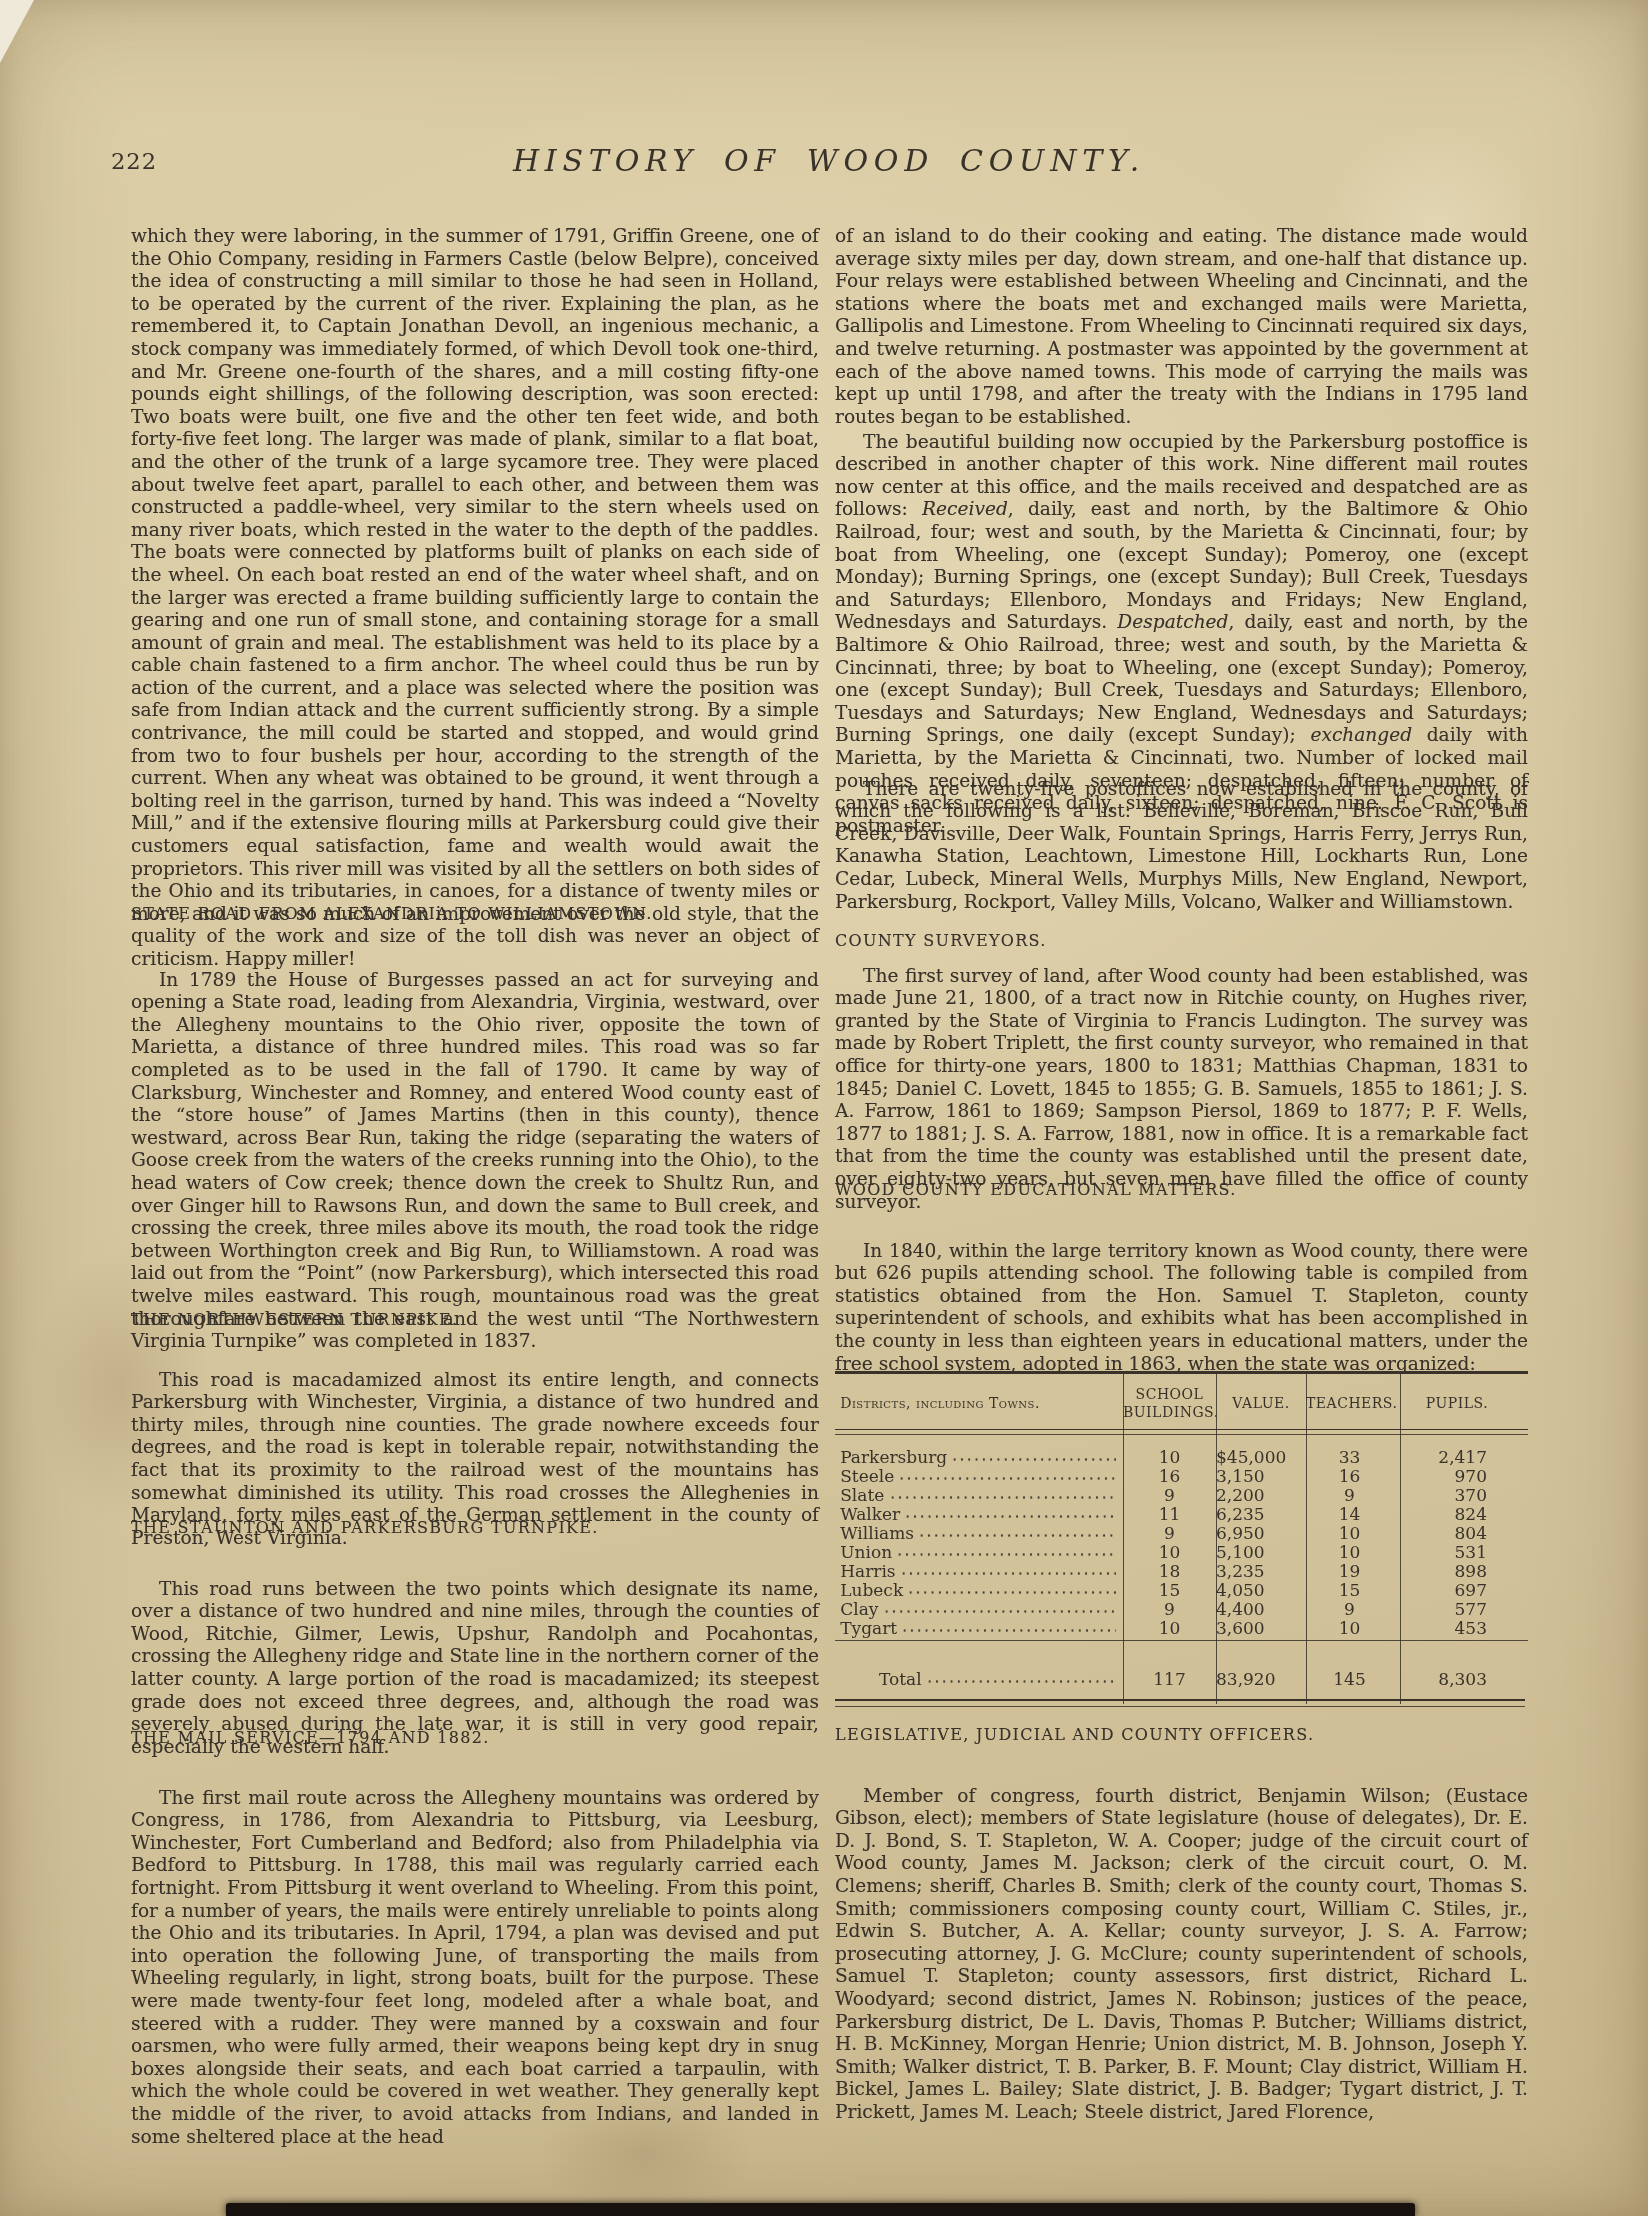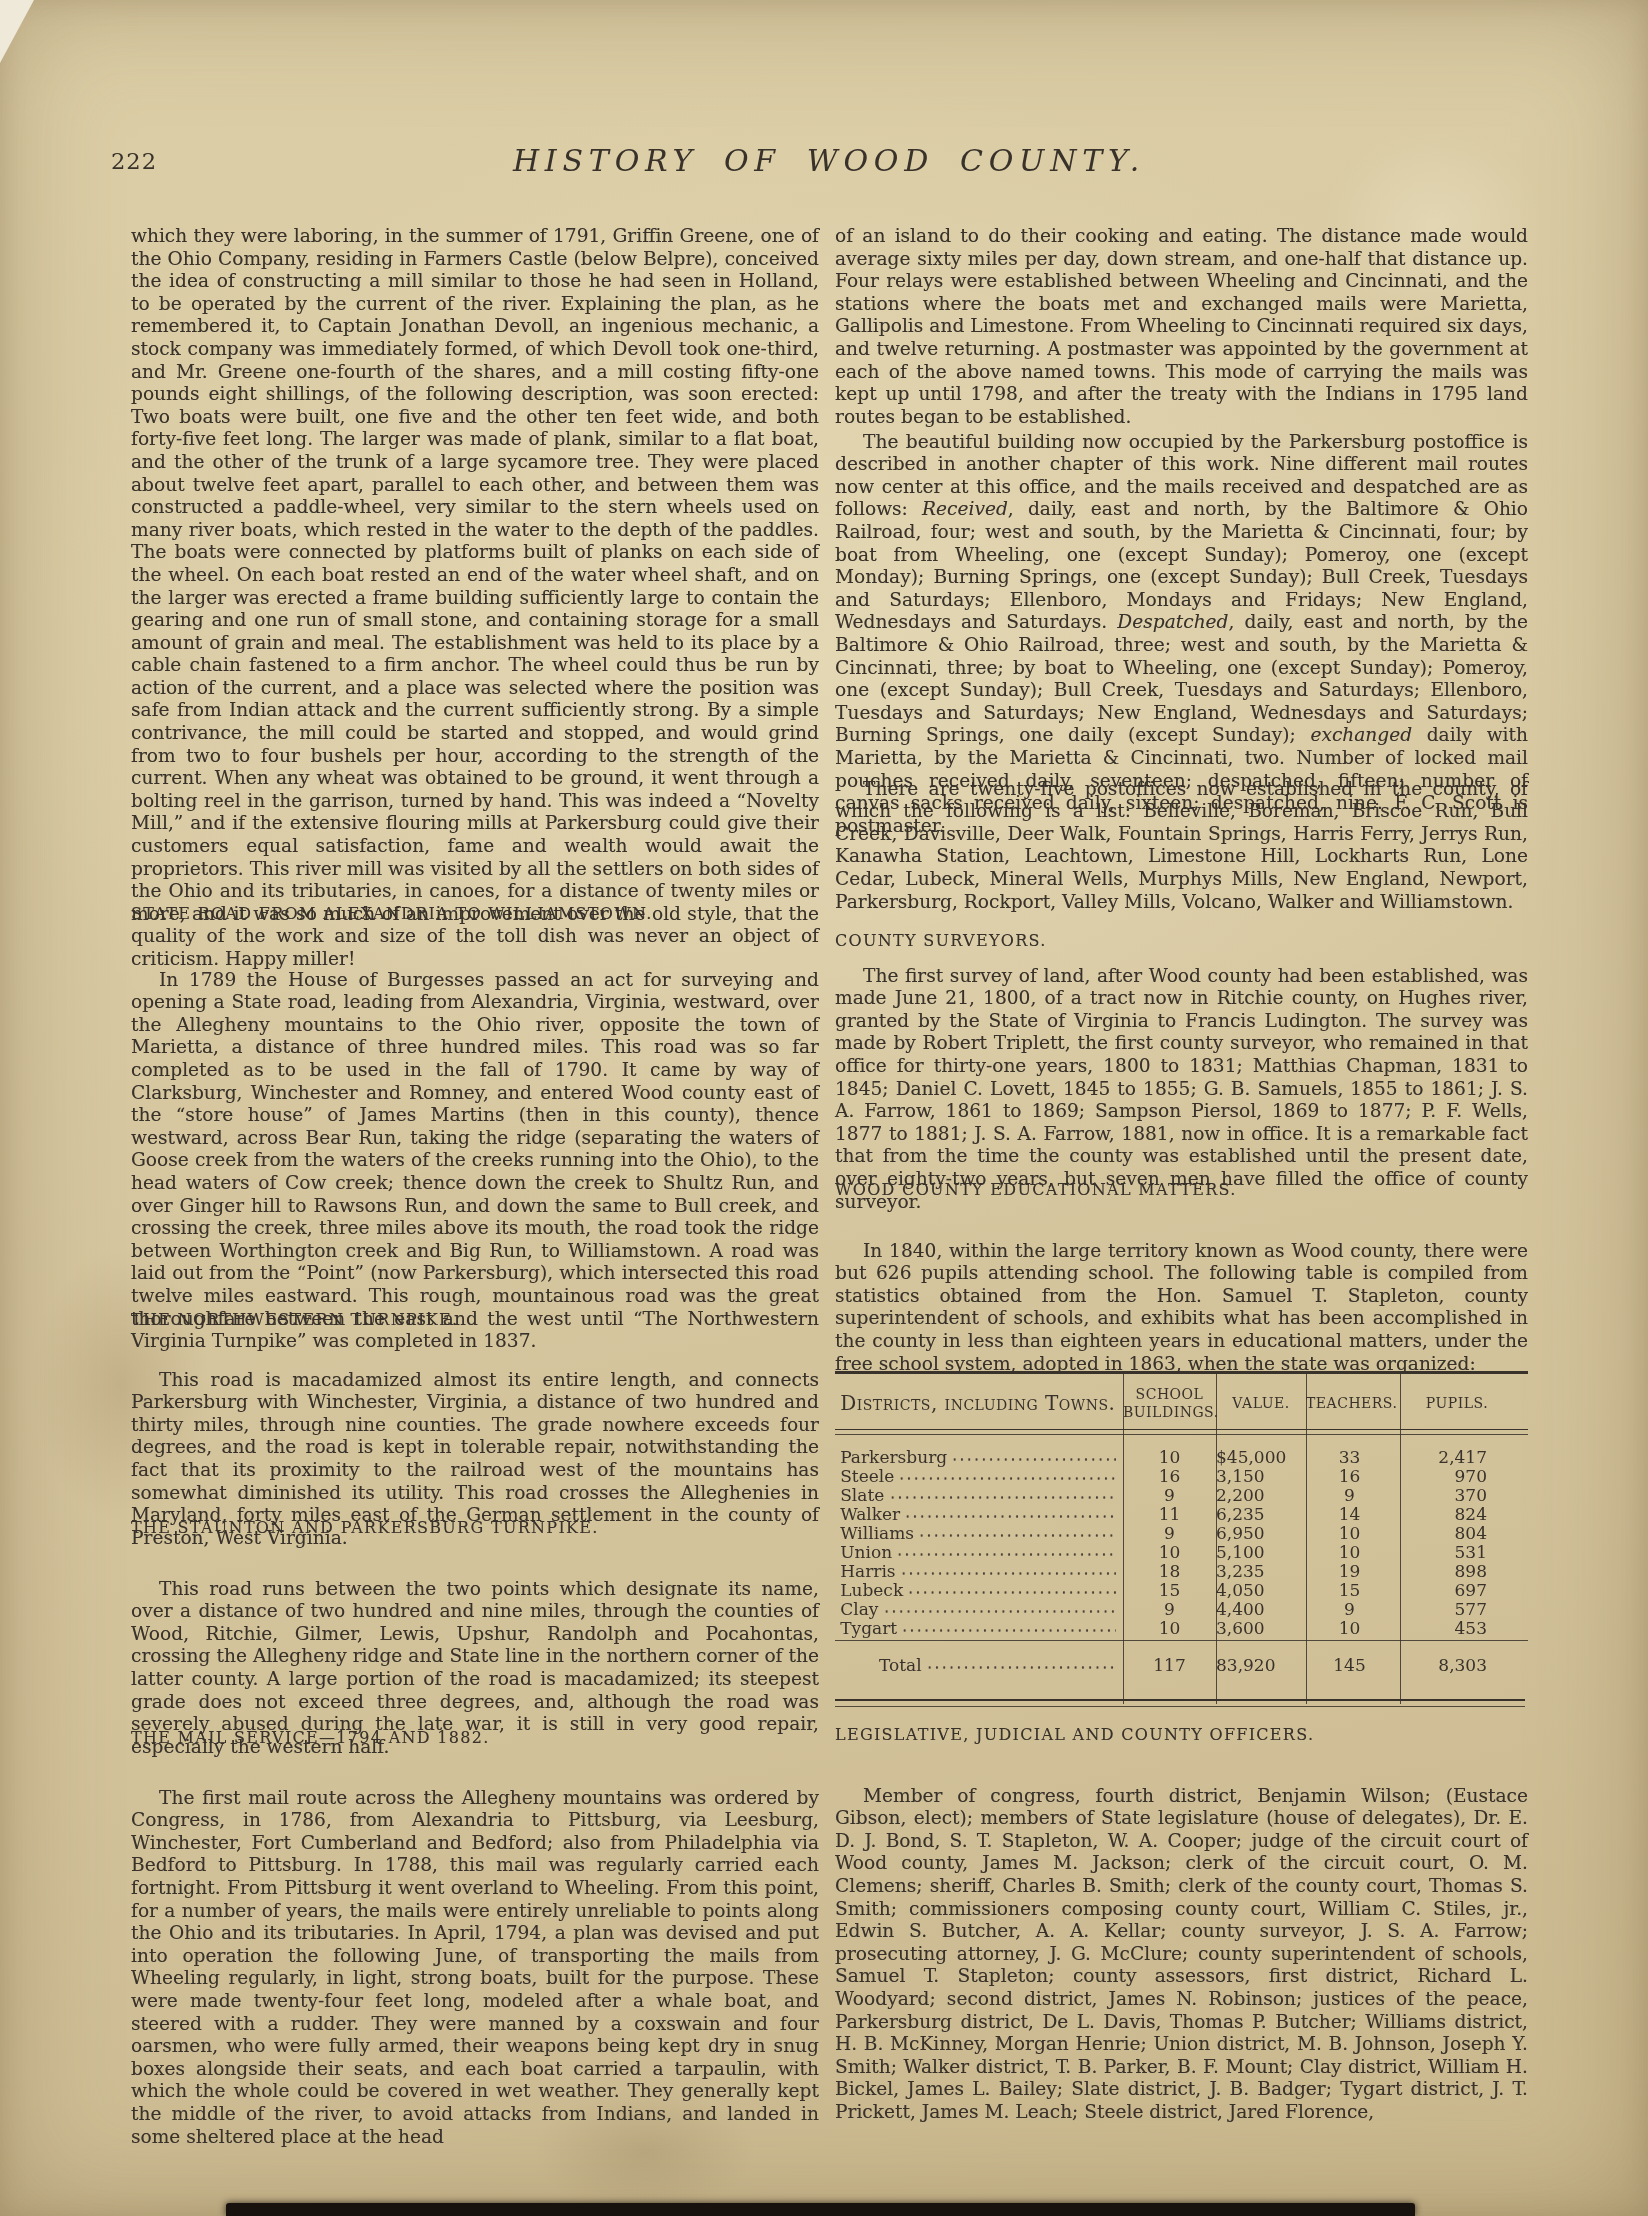--- a/index.html
+++ b/index.html
@@ -51,32 +51,32 @@
       linear-gradient(#38322a,#38322a),
       linear-gradient(#38322a,#38322a),
       linear-gradient(#38322a,#38322a),
       linear-gradient(#38322a,#38322a);
     background-repeat:no-repeat;
     background-size:1px 100%,1px 100%,1px 100%,1px 100%;
     background-position:288px 0,381px 0,471px 0,565px 0;
     opacity:.85;}
   .thead{position:absolute;left:0;right:0;top:13.6px;height:50px;display:flex;align-items:center;}
   .thead .hc{font-size:14px;letter-spacing:0.5px;text-align:center;white-space:pre-line;line-height:17.3px;}
-  .hc.c1{font-variant:small-caps;font-size:20px;}
+  .hc.c1{font-variant:small-caps;font-size:14px;}
   .tbody{position:absolute;left:0;right:0;top:82px;}
   .trow{display:flex;height:19px;align-items:baseline;}
   .c1{width:288px;display:flex;align-items:baseline;padding-left:5.2px;box-sizing:border-box;}
   .c2{width:93px;text-align:center;}
   .c3{width:90px;text-align:left;padding-right:6.3px;box-sizing:border-box;}
   .c4{width:87px;text-align:center;}
   .c5{width:128px;text-align:right;padding-right:34px;box-sizing:border-box;}
   .leader{flex:1;height:0.8em;margin:0 7.3px 0 4.2px;
     background-image:radial-gradient(circle,rgba(56,50,42,.9) 1px,rgba(56,50,42,0) 1.4px);
     background-size:7.3px 5.2px;background-position:0 85%;background-repeat:repeat-x;}
-  .trowtotal{position:absolute;left:0;right:0;top:290px;display:flex;align-items:baseline;}
+  .trowtotal{position:absolute;left:0;right:0;top:304px;display:flex;align-items:baseline;}
   .trowtotal .c1{padding-left:44px;}
 </style>
 </head>
 <body>
 
 <div class="page">
   <div class="stain s1"></div>
   <div class="stain s2"></div>
   <div class="stain s3"></div>
   <div class="corner-tear"></div>

